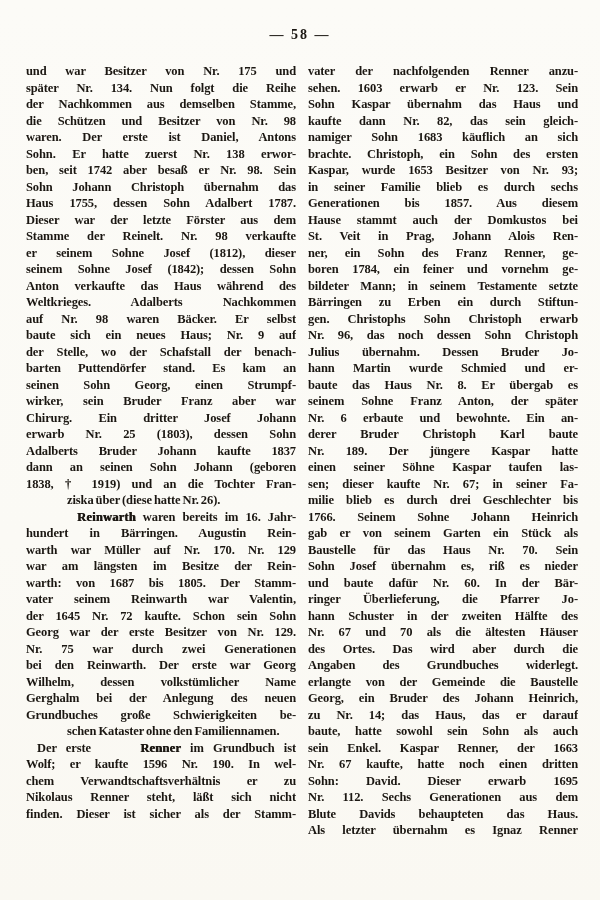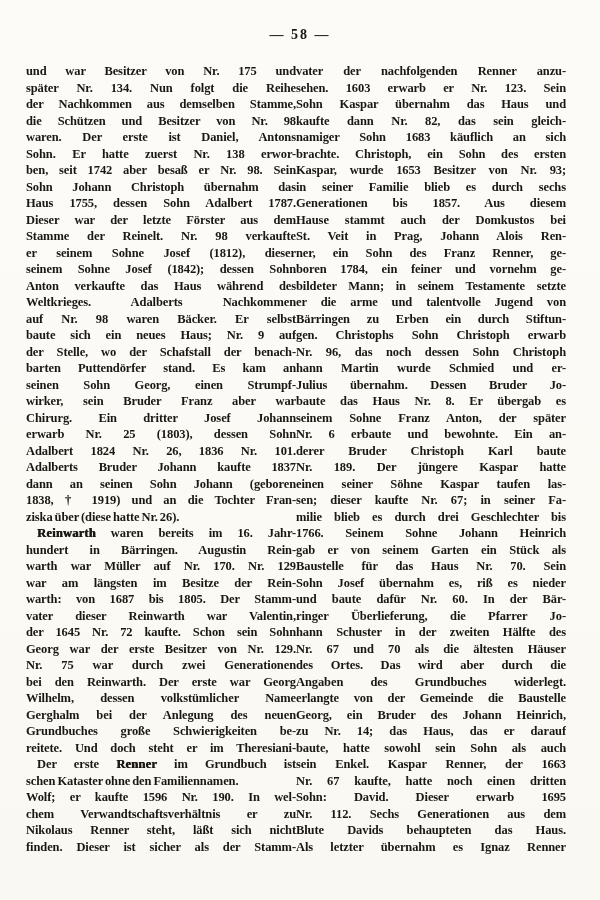--- a/index.html
+++ b/index.html
@@ -20,43 +20,45 @@
     font-size: 14px;
     font-weight: bold;
     letter-spacing: 2px;
   }
   .columns {
     position: absolute;
     top: 63px;
     left: 26px;
     right: 22px;
     display: flex;
-    gap: 0;
+    gap: 12px;
   }
   .col { width: 270px; }
   .line {
     font-size: 12.5px;
     line-height: 16.5px;
     height: 16.5px;
     overflow: hidden;
     font-weight: bold;
     letter-spacing: -0.1px;
     word-spacing: -1px;
     text-align: justify;
     text-align-last: justify;
     -moz-text-align-last: justify;
   }
   .line.last {
     text-align-last: left;
+    margin-left: 41px;
     -moz-text-align-last: left;
   }
   .line.indent { text-indent: 11px; }
   .headword {
     text-shadow: 0.6px 0 0 currentColor;
     letter-spacing: 0.2px;
+    margin-left: 40px;
   }
 </style>
 </head>
 <body>
 
 <div class="page">
   <div class="pageno">— 58 —</div>
   <div class="columns">
     <div class="col">
         <div class="line"><span>und war Besitzer von Nr. 175 und</span></div>
@@ -75,67 +77,64 @@
         <div class="line"><span>Anton verkaufte das Haus während des</span></div>
         <div class="line"><span>Weltkrieges. Adalberts Nachkommen</span></div>
         <div class="line"><span>auf Nr. 98 waren Bäcker. Er selbst</span></div>
         <div class="line"><span>baute sich ein neues Haus; Nr. 9 auf</span></div>
         <div class="line"><span>der Stelle, wo der Schafstall der benach-</span></div>
         <div class="line"><span>barten Puttendörfer stand. Es kam an</span></div>
         <div class="line"><span>seinen Sohn Georg, einen Strumpf-</span></div>
         <div class="line"><span>wirker, sein Bruder Franz aber war</span></div>
         <div class="line"><span>Chirurg. Ein dritter Josef Johann</span></div>
         <div class="line"><span>erwarb Nr. 25 (1803), dessen Sohn</span></div>
-        <div class="line"><span>Adalbert 1824 Nr. 26, 1836 Nr. 101.</span></div>
         <div class="line"><span>Adalberts Bruder Johann kaufte 1837</span></div>
         <div class="line"><span>dann an seinen Sohn Johann (geboren</span></div>
         <div class="line"><span>1838, † 1919) und an die Tochter Fran-</span></div>
         <div class="line last"><span>ziska über (diese hatte Nr. 26).</span></div>
         <div class="line indent"><span class="headword">Reinwarth</span><span> waren bereits im 16. Jahr-</span></div>
         <div class="line"><span>hundert in Bärringen. Augustin Rein-</span></div>
         <div class="line"><span>warth war Müller auf Nr. 170. Nr. 129</span></div>
         <div class="line"><span>war am längsten im Besitze der Rein-</span></div>
         <div class="line"><span>warth: von 1687 bis 1805. Der Stamm-</span></div>
-        <div class="line"><span>vater dieser Reinwarth war Valentin,</span></div>
+        <div class="line"><span>vater seinem Reinwarth war Valentin,</span></div>
         <div class="line"><span>der 1645 Nr. 72 kaufte. Schon sein Sohn</span></div>
         <div class="line"><span>Georg war der erste Besitzer von Nr. 129.</span></div>
         <div class="line"><span>Nr. 75 war durch zwei Generationen</span></div>
         <div class="line"><span>bei den Reinwarth. Der erste war Georg</span></div>
         <div class="line"><span>Wilhelm, dessen volkstümlicher Name</span></div>
         <div class="line"><span>Gerghalm bei der Anlegung des neuen</span></div>
         <div class="line"><span>Grundbuches große Schwierigkeiten be-</span></div>
-        <div class="line"><span>reitete. Und doch steht er im Theresiani-</span></div>
+        <div class="line last"><span>schen Kataster ohne den Familiennamen.</span></div>
         <div class="line indent"><span>Der erste </span><span class="headword">Renner</span><span> im Grundbuch ist</span></div>
-        <div class="line last"><span>schen Kataster ohne den Familiennamen.</span></div>
         <div class="line"><span>Wolf; er kaufte 1596 Nr. 190. In wel-</span></div>
         <div class="line"><span>chem Verwandtschaftsverhältnis er zu</span></div>
         <div class="line"><span>Nikolaus Renner steht, läßt sich nicht</span></div>
         <div class="line"><span>finden. Dieser ist sicher als der Stamm-</span></div>
       </div>
     <div class="col">
         <div class="line"><span>vater der nachfolgenden Renner anzu-</span></div>
         <div class="line"><span>sehen. 1603 erwarb er Nr. 123. Sein</span></div>
         <div class="line"><span>Sohn Kaspar übernahm das Haus und</span></div>
         <div class="line"><span>kaufte dann Nr. 82, das sein gleich-</span></div>
         <div class="line"><span>namiger Sohn 1683 käuflich an sich</span></div>
         <div class="line"><span>brachte. Christoph, ein Sohn des ersten</span></div>
         <div class="line"><span>Kaspar, wurde 1653 Besitzer von Nr. 93;</span></div>
         <div class="line"><span>in seiner Familie blieb es durch sechs</span></div>
         <div class="line"><span>Generationen bis 1857. Aus diesem</span></div>
         <div class="line"><span>Hause stammt auch der Domkustos bei</span></div>
         <div class="line"><span>St. Veit in Prag, Johann Alois Ren-</span></div>
         <div class="line"><span>ner, ein Sohn des Franz Renner, ge-</span></div>
         <div class="line"><span>boren 1784, ein feiner und vornehm ge-</span></div>
         <div class="line"><span>bildeter Mann; in seinem Testamente setzte</span></div>
-        <div class="line"><span>er die arme und talentvolle Jugend von</span></div>
         <div class="line"><span>Bärringen zu Erben ein durch Stiftun-</span></div>
         <div class="line"><span>gen. Christophs Sohn Christoph erwarb</span></div>
         <div class="line"><span>Nr. 96, das noch dessen Sohn Christoph</span></div>
+        <div class="line"><span>Julius übernahm. Dessen Bruder Jo-</span></div>
         <div class="line"><span>hann Martin wurde Schmied und er-</span></div>
-        <div class="line"><span>Julius übernahm. Dessen Bruder Jo-</span></div>
         <div class="line"><span>baute das Haus Nr. 8. Er übergab es</span></div>
         <div class="line"><span>seinem Sohne Franz Anton, der später</span></div>
         <div class="line"><span>Nr. 6 erbaute und bewohnte. Ein an-</span></div>
         <div class="line"><span>derer Bruder Christoph Karl baute</span></div>
         <div class="line"><span>Nr. 189. Der jüngere Kaspar hatte</span></div>
         <div class="line"><span>einen seiner Söhne Kaspar taufen las-</span></div>
         <div class="line"><span>sen; dieser kaufte Nr. 67; in seiner Fa-</span></div>
         <div class="line"><span>milie blieb es durch drei Geschlechter bis</span></div>
         <div class="line"><span>1766. Seinem Sohne Johann Heinrich</span></div>
         <div class="line"><span>gab er von seinem Garten ein Stück als</span></div>

